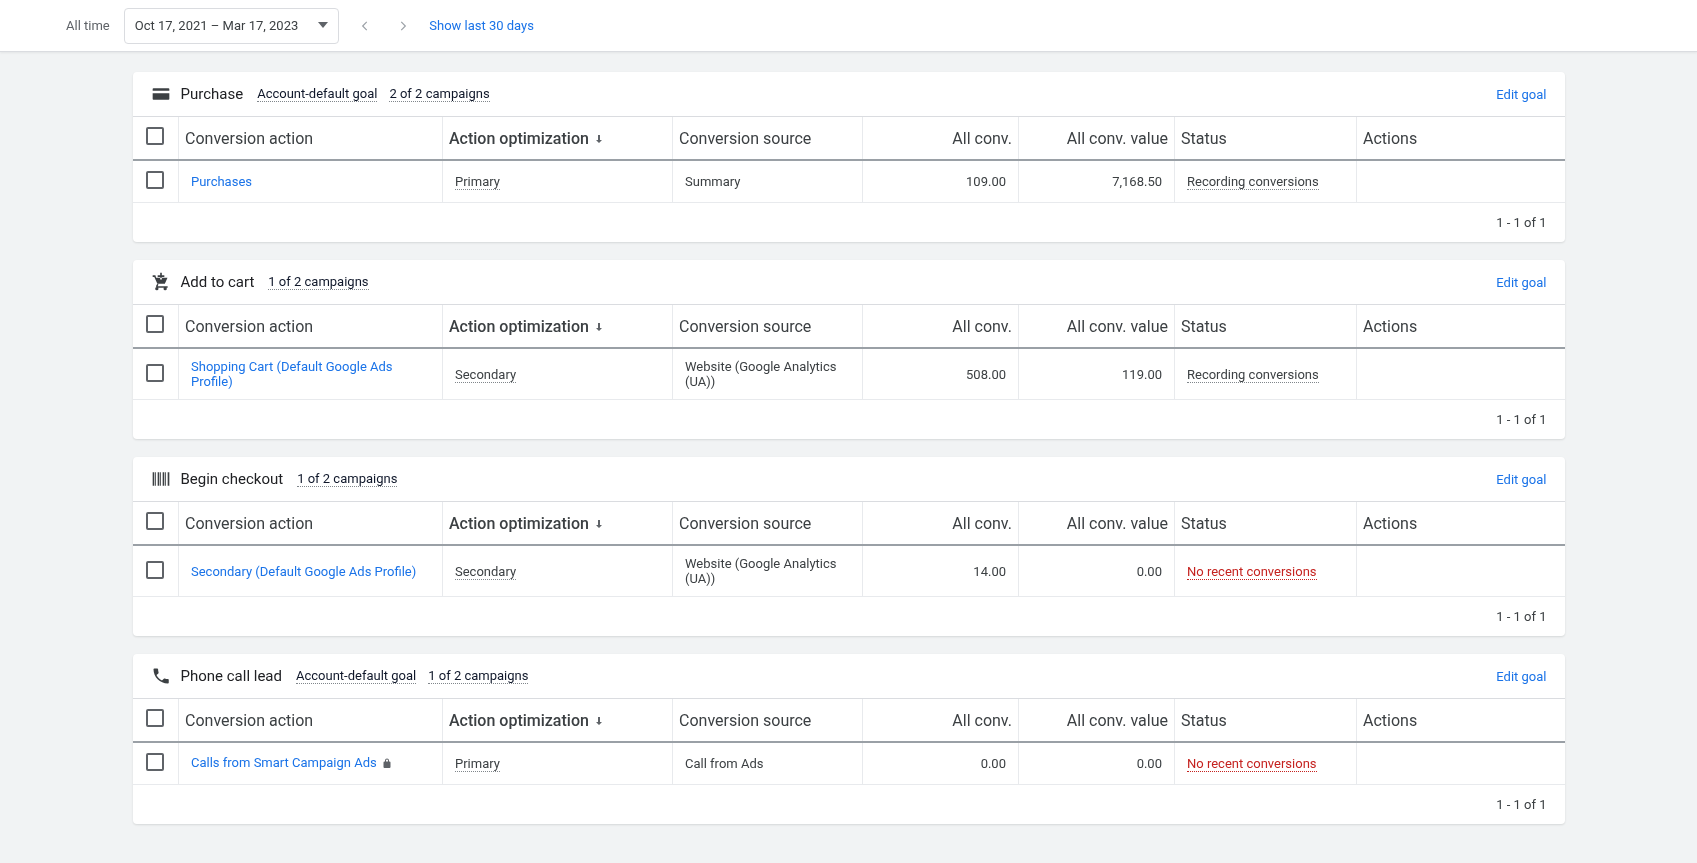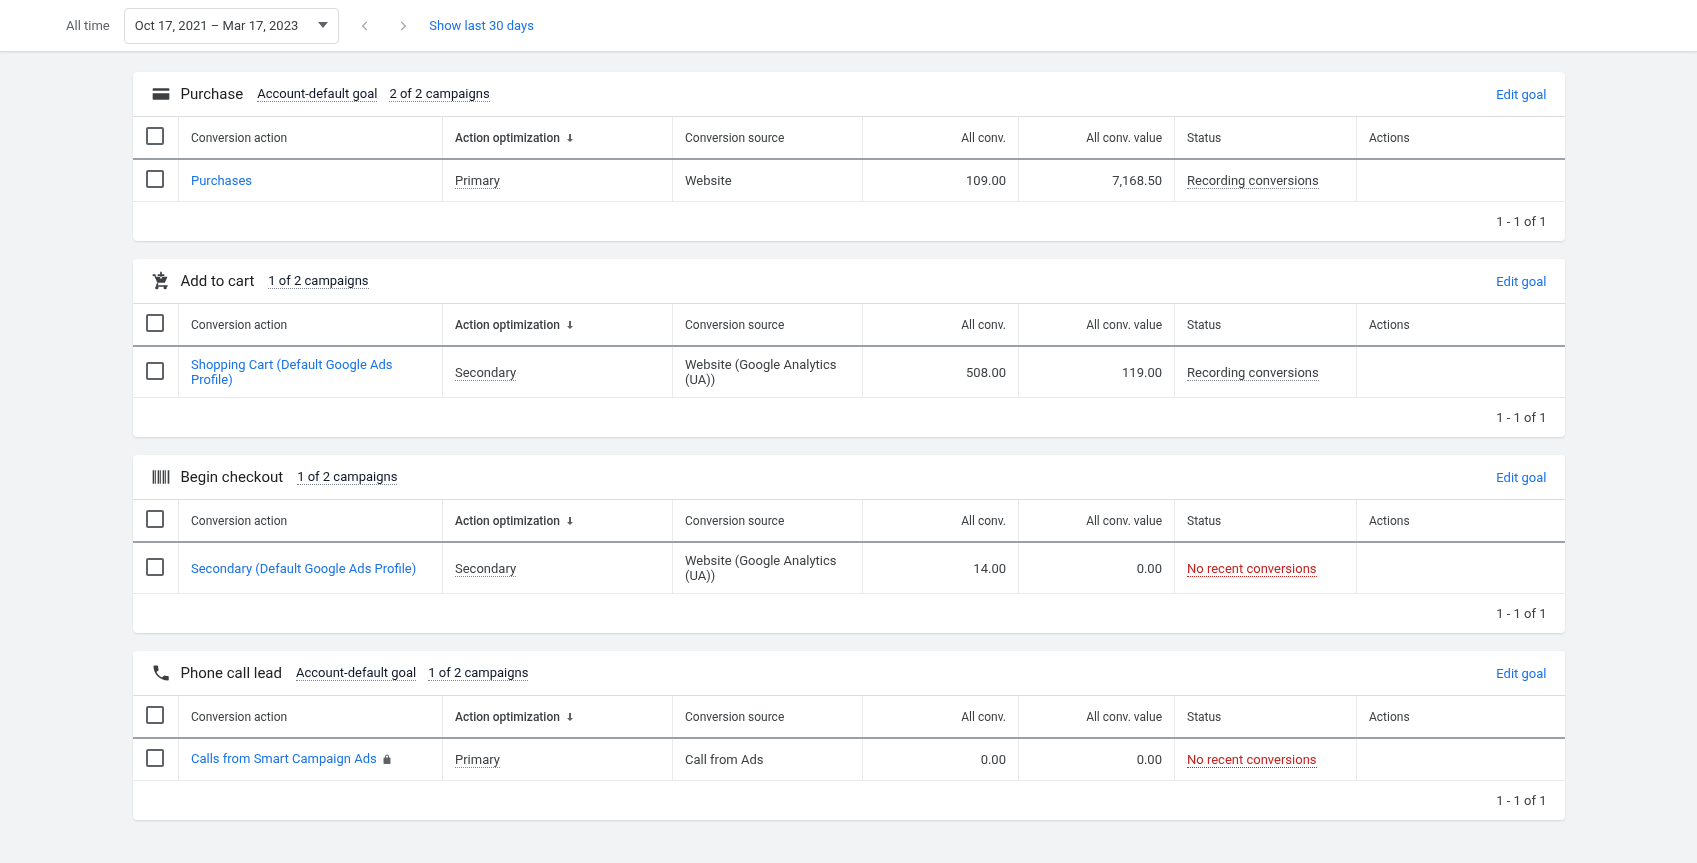--- a/index.html
+++ b/index.html
@@ -97,25 +97,25 @@
   .edit-goal {
     color: #1a73e8;
     font-size: 13px;
     cursor: pointer;
   }
   table {
     width: 100%;
     border-collapse: collapse;
   }
   thead th {
-    font-size: 12px;
+    font-size: 16px;
     font-weight: 400;
     color: #3c4043;
     text-align: left;
-    padding: 10px 12px;
+    padding: 10px 6px;
     border-top: 1px solid #dadce0;
     border-bottom: 2px solid #9aa0a6;
     white-space: nowrap;
   }
   thead th:not(:first-child), tbody td:not(:first-child) {
     border-left: 1px solid #e8eaed;
   }
   thead th.sorted { font-weight: 500; }
   thead th.num, tbody td.num { text-align: right; }
   tbody td {
@@ -226,21 +226,21 @@
             <th class="col-allval num"><span>All conv. value</span></th>
             <th class="col-status"><span>Status</span></th>
             <th class="col-actions"><span>Actions</span></th>
           </tr>
         </thead>
         <tbody>
           <tr>
             <td class="col-check"><span class="checkbox"></span></td>
             <td><span class="link">Purchases</span></td>
             <td><span class="dotted">Primary</span></td>
-            <td>Website</td>
+            <td>Summary</td>
             <td class="num">109.00</td>
             <td class="num">7,168.50</td>
             <td><span class="dotted">Recording conversions</span></td>
             <td></td>
           </tr>
         </tbody>
       </table>
       <div class="table-footer">1 - 1 of 1</div>
     </div>
     <div class="card">

